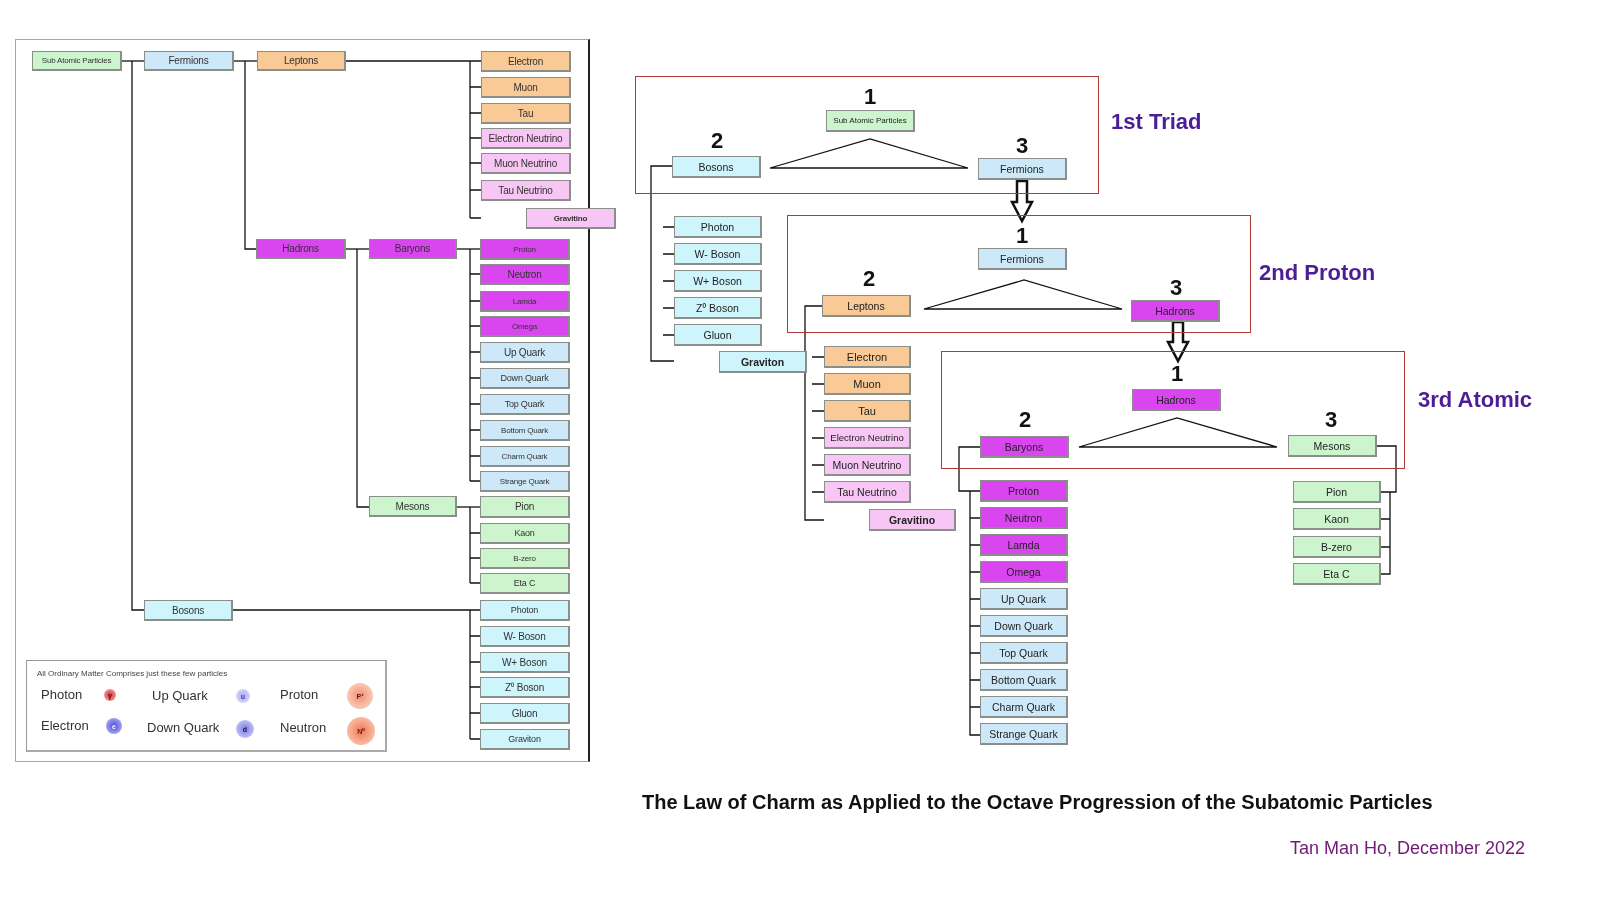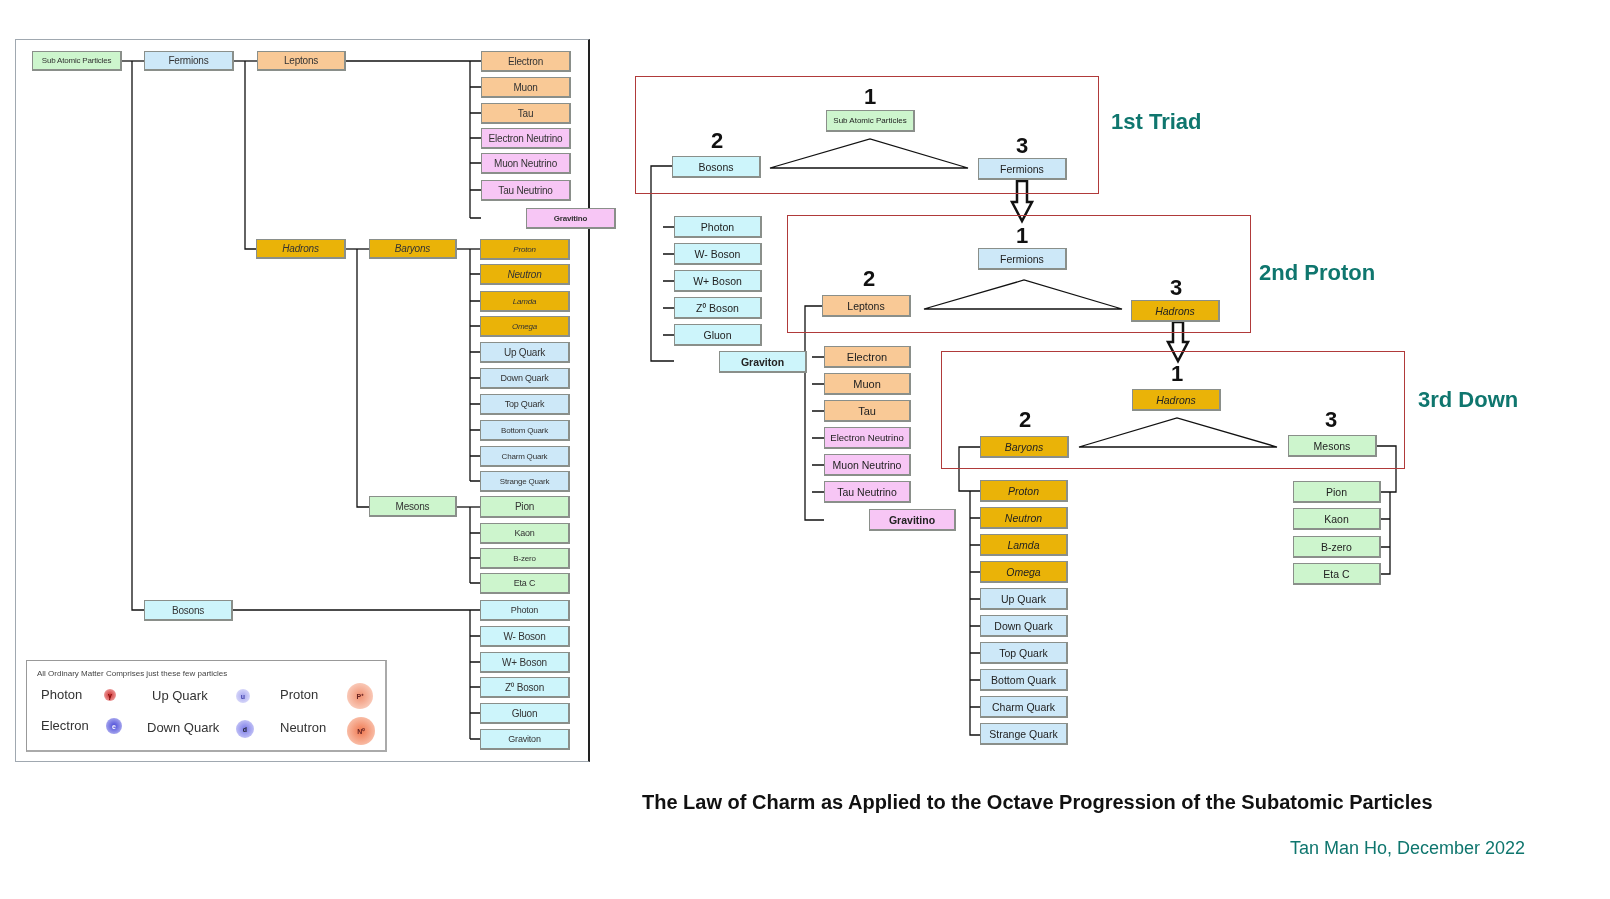--- a/index.html
+++ b/index.html
@@ -8,31 +8,31 @@
   .node { position:absolute; box-sizing:border-box; border:1px solid #8a8f8a; border-right-width:2px; border-bottom-width:2px;
           display:flex; align-items:center; justify-content:center; text-align:center; white-space:nowrap; color:#1a1a2a; }
   .left .node { font-size:10px; letter-spacing:-0.2px; color:#333; }
   .right .node { font-size:10.5px; color:#222; }
   .bold { font-weight:bold;margin-left:45px; }
   .c-green { background:#cdf5cd; }
   .c-blue { background:#cde8f8; }
   .c-cyan { background:#cdf5fb; }
   .c-orange { background:#f9c996; }
   .c-pink { background:#f7c6f5; }
-  .c-yellow { background:#eab308;font-style:italic; }
+  .c-yellow { background:#d946ef; }
   .left-frame { position:absolute; left:15px; top:39px; width:575px; height:723px; border-top:1px solid #a0a8b0; border-left:1px solid #a0a8b0; border-bottom:1px solid #a0a8b0; border-right:2px solid #222; box-sizing:border-box; }
   .legend { position:absolute; left:26px; top:660px; width:361px; height:92px; border:1px solid #999; border-right:2px solid #aaa; border-bottom:2px solid #aaa; box-sizing:border-box; background:#fff;padding-left:24px; }
   .legend-title { position:absolute; left:10px; top:8px; font-size:8px; color:#444; }
   .legend-item { position:absolute; font-size:13px; color:#333; }
   .dot { position:absolute; border-radius:50%; display:flex; align-items:center; justify-content:center; font-size:7px; font-weight:bold; }
   .triad-box { position:absolute; border:1px solid #b03a3a; box-sizing:border-box; }
   .num { position:absolute; font-size:22px; font-weight:bold; color:#111; width:30px; text-align:center; }
-  .triad-label { position:absolute; font-size:22px; font-weight:bold; color:#0f766e; }
+  .triad-label { position:absolute; font-size:22px; font-weight:bold; color:#4c1d95; }
   .title { position:absolute; left:642px; top:791px; font-size:20px; font-weight:bold; color:#111; }
-  .author { position:absolute; left:1290px; top:838px; font-size:18px; color:#0f766e; }
+  .author { position:absolute; left:1290px; top:838px; font-size:18px; color:#701a75; }
 </style>
 </head>
 <body>
 
 <div class="left-frame"></div>
 
 <svg class="lines">
   <g stroke="#111" stroke-width="1.3" fill="none">
 
     <path d="M122 61 H144"></path>
@@ -170,21 +170,21 @@
   <div class="node c-pink" style="left:824px;top:481px;width:87px;height:22px;">Tau Neutrino</div>
   <div class="node c-pink bold" style="left:824px;top:509px;width:87px;height:22px;">Gravitino</div>
 
   <div class="triad-box" style="left:941px;top:351px;width:464px;height:118px;"></div>
   <div class="num" style="left:1162px;top:361px;">1</div>
   <div class="num" style="left:1010px;top:407px;">2</div>
   <div class="num" style="left:1316px;top:407px;">3</div>
   <div class="node c-yellow" style="left:1132px;top:389px;width:89px;height:22px;">Hadrons</div>
   <div class="node c-yellow" style="left:980px;top:436px;width:89px;height:22px;">Baryons</div>
   <div class="node c-green" style="left:1288px;top:435px;width:89px;height:22px;">Mesons</div>
-  <div class="triad-label" style="left:1418px;top:387px;">3rd Down</div>
+  <div class="triad-label" style="left:1418px;top:387px;">3rd Atomic</div>
 
   <div class="node c-yellow" style="left:980px;top:480px;width:88px;height:22px;">Proton</div>
   <div class="node c-yellow" style="left:980px;top:507px;width:88px;height:22px;">Neutron</div>
   <div class="node c-yellow" style="left:980px;top:534px;width:88px;height:22px;">Lamda</div>
   <div class="node c-yellow" style="left:980px;top:561px;width:88px;height:22px;">Omega</div>
   <div class="node c-blue" style="left:980px;top:588px;width:88px;height:22px;">Up Quark</div>
   <div class="node c-blue" style="left:980px;top:615px;width:88px;height:22px;">Down Quark</div>
   <div class="node c-blue" style="left:980px;top:642px;width:88px;height:22px;">Top Quark</div>
   <div class="node c-blue" style="left:980px;top:669px;width:88px;height:22px;">Bottom Quark</div>
   <div class="node c-blue" style="left:980px;top:696px;width:88px;height:22px;">Charm Quark</div>

